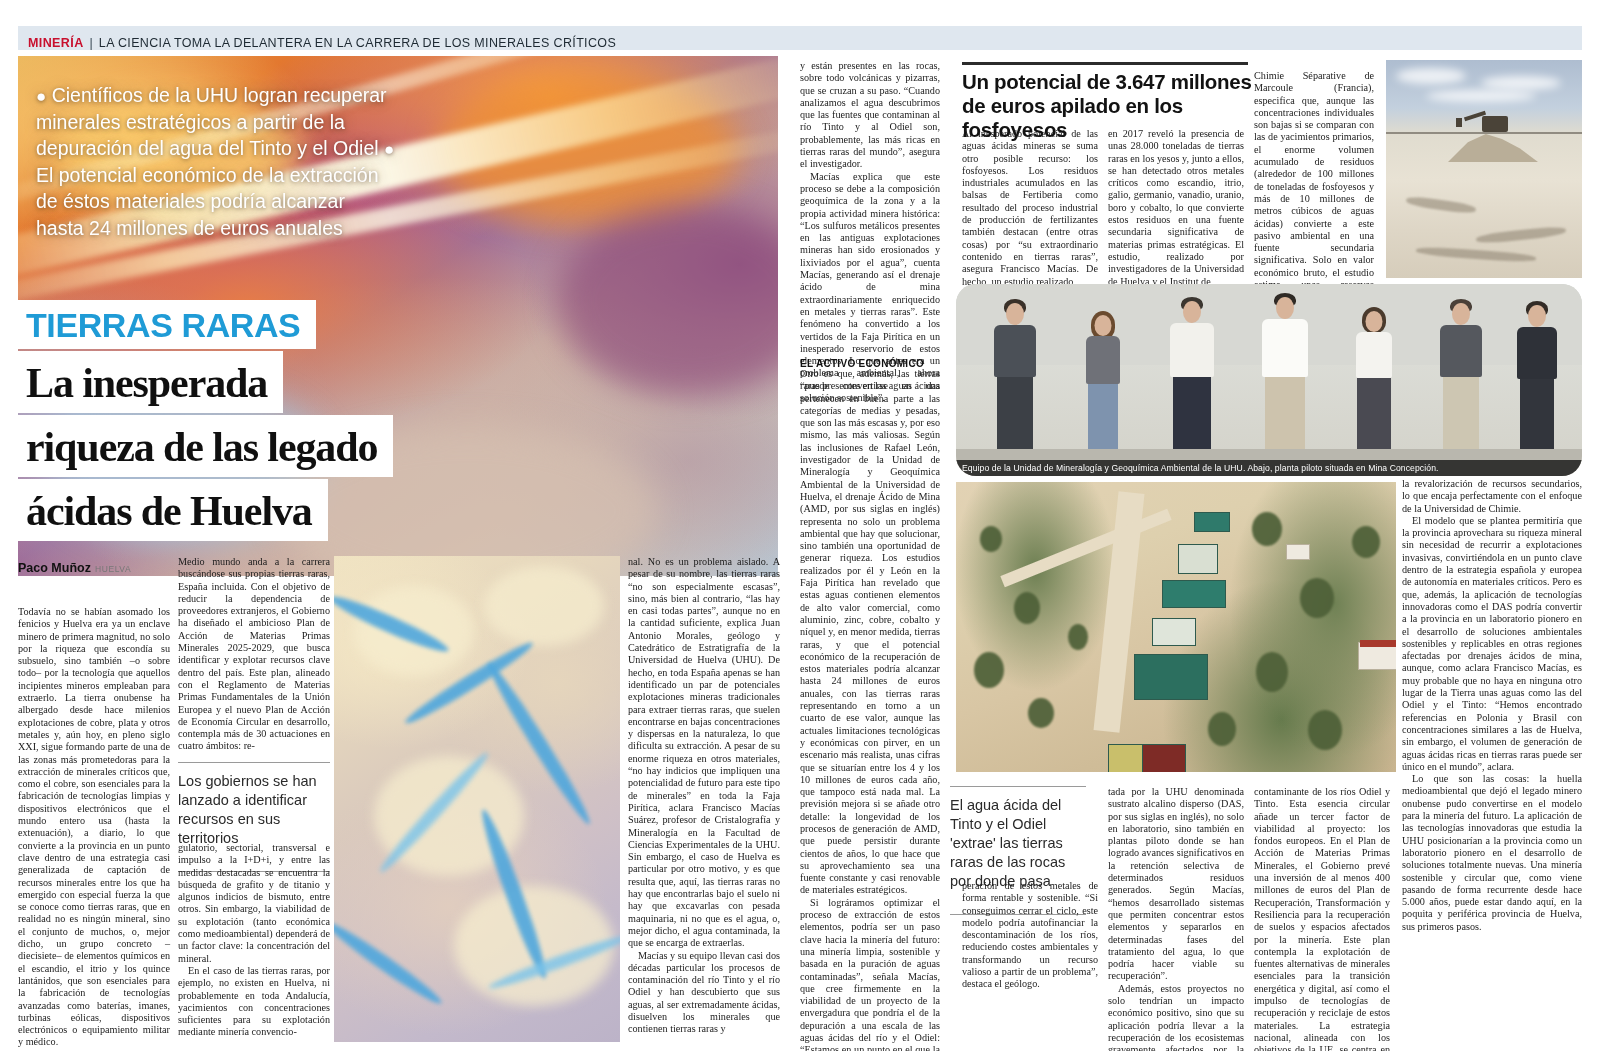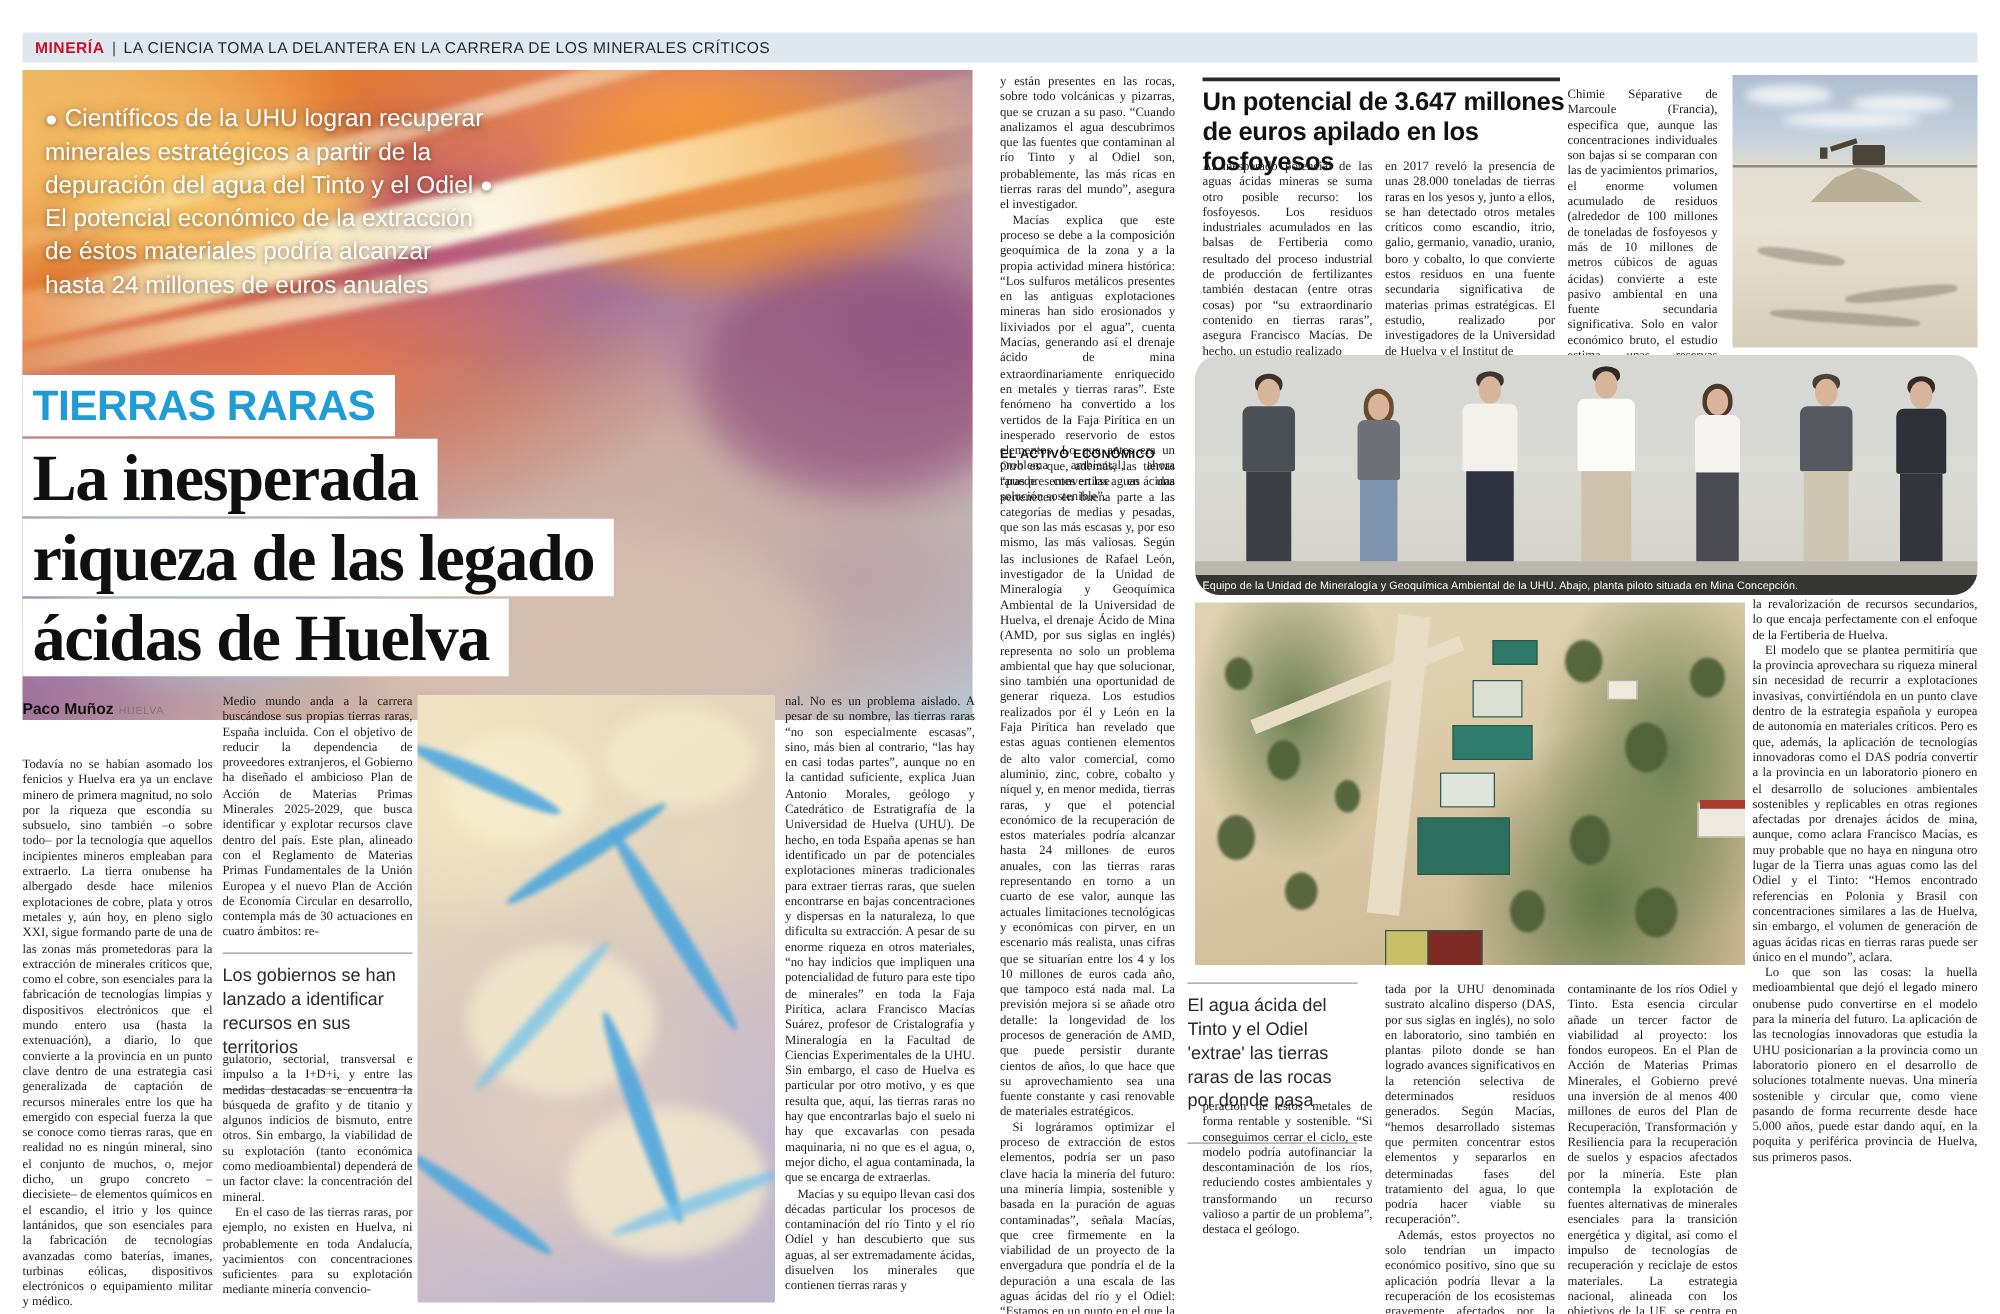--- a/index.html
+++ b/index.html
@@ -6,21 +6,21 @@
   html,body{margin:0;padding:0;background:#ffffff;}
   body{
     width:1600px;height:1051px;overflow:hidden;position:relative;
     font-family:"Liberation Serif", serif;color:#1a1a1a;
   }
   .page{position:absolute;inset:0;background:#fff;}
 
   
   .topbar{
     position:absolute;left:18px;top:26px;width:1564px;height:24px;
-    background:#dfe7ef;display:flex;align-items:center;
+    background:#dfe7ef;display:flex;align-items:flex-end;
   }
   .topbar-inner{display:flex;align-items:baseline;gap:0;padding-left:10px;}
   .kicker-cat{
     font-family:"Liberation Sans", sans-serif;font-weight:bold;font-size:12.5px;
     letter-spacing:.4px;color:#c8102e;text-transform:uppercase;
   }
   .kicker-sep{
     font-family:"Liberation Sans", sans-serif;font-size:12.5px;color:#3b4a57;
     padding:0 6px;
   }
@@ -71,21 +71,21 @@
   .hl-line{
     display:inline-block;background:#ffffff;
     padding:2px 14px 2px 8px;margin-bottom:2px;
   }
   .hl-kicker{
     font-family:"Liberation Sans", sans-serif;font-weight:bold;font-size:34px;
     letter-spacing:-.4px;color:#1f9bd6;padding:6px 16px 4px 8px;
   }
   .hl-main{
     font-family:"Liberation Serif", serif;font-weight:bold;
-    font-size:53px;line-height:58px;letter-spacing:-1.1px;color:#101010;
+    font-size:42px;line-height:58px;letter-spacing:-1.1px;color:#101010;
     padding:3px 16px 1px 8px;
   }
 
   
   .byline{
     position:absolute;left:18px;top:558px;width:152px;
     font-family:"Liberation Sans", sans-serif;
   }
   .byline .author{font-weight:bold;font-size:12.5px;color:#111;}
   .byline .place{font-size:8.5px;color:#777;letter-spacing:.6px;margin-left:4px;}
@@ -399,18 +399,18 @@
   <div class="col" style="left:1108px;top:786px;width:136px;height:256px;">
     <p class="first">tada por la UHU denominada sustrato alcalino disperso (DAS, por sus siglas en inglés), no solo en laboratorio, sino también en plantas piloto donde se han logrado avances significativos en la retención selectiva de determinados residuos generados. Según Macías, “hemos desarrollado sistemas que permiten concentrar estos elementos y separarlos en determinadas fases del tratamiento del agua, lo que podría hacer viable su recuperación”.</p>
     <p>Además, estos proyectos no solo tendrían un impacto económico positivo, sino que su aplicación podría llevar a la recuperación de los ecosistemas gravemente afectados por la minería histórica, reduciendo significativamente la autonomía estratégica y</p>
   </div>
 
   <div class="col" style="left:1254px;top:786px;width:136px;height:256px;">
     <p class="first">contaminante de los ríos Odiel y Tinto. Esta esencia circular añade un tercer factor de viabilidad al proyecto: los fondos europeos. En el Plan de Acción de Materias Primas Minerales, el Gobierno prevé una inversión de al menos 400 millones de euros del Plan de Recuperación, Transformación y Resiliencia para la recuperación de suelos y espacios afectados por la minería. Este plan contempla la explotación de fuentes alternativas de minerales esenciales para la transición energética y digital, así como el impulso de tecnologías de recuperación y reciclaje de estos materiales. La estrategia nacional, alineada con los objetivos de la UE, se centra en el desarrollo sostenible, aliada con los objetivos de la UE.</p>
   </div>
 
   <div class="col" style="left:1402px;top:478px;width:180px;height:564px;">
-    <p class="first">la revalorización de recursos secundarios, lo que encaja perfectamente con el enfoque de la Fertiberia de Huelva.</p>
+    <p class="first">la revalorización de recursos secundarios, lo que encaja perfectamente con el enfoque de la Universidad de Chimie.</p>
     <p>El modelo que se plantea permitiría que la provincia aprovechara su riqueza mineral sin necesidad de recurrir a explotaciones invasivas, convirtiéndola en un punto clave dentro de la estrategia española y europea de autonomía en materiales críticos. Pero es que, además, la aplicación de tecnologías innovadoras como el DAS podría convertir a la provincia en un laboratorio pionero en el desarrollo de soluciones ambientales sostenibles y replicables en otras regiones afectadas por drenajes ácidos de mina, aunque, como aclara Francisco Macías, es muy probable que no haya en ninguna otro lugar de la Tierra unas aguas como las del Odiel y el Tinto: “Hemos encontrado referencias en Polonia y Brasil con concentraciones similares a las de Huelva, sin embargo, el volumen de generación de aguas ácidas ricas en tierras raras puede ser único en el mundo”, aclara.</p>
     <p>Lo que son las cosas: la huella medioambiental que dejó el legado minero onubense pudo convertirse en el modelo para la minería del futuro. La aplicación de las tecnologías innovadoras que estudia la UHU posicionarían a la provincia como un laboratorio pionero en el desarrollo de soluciones totalmente nuevas. Una minería sostenible y circular que, como viene pasando de forma recurrente desde hace 5.000 años, puede estar dando aquí, en la poquita y periférica provincia de Huelva, sus primeros pasos.</p>
   </div>
 
 </div>
 
 </body></html>

